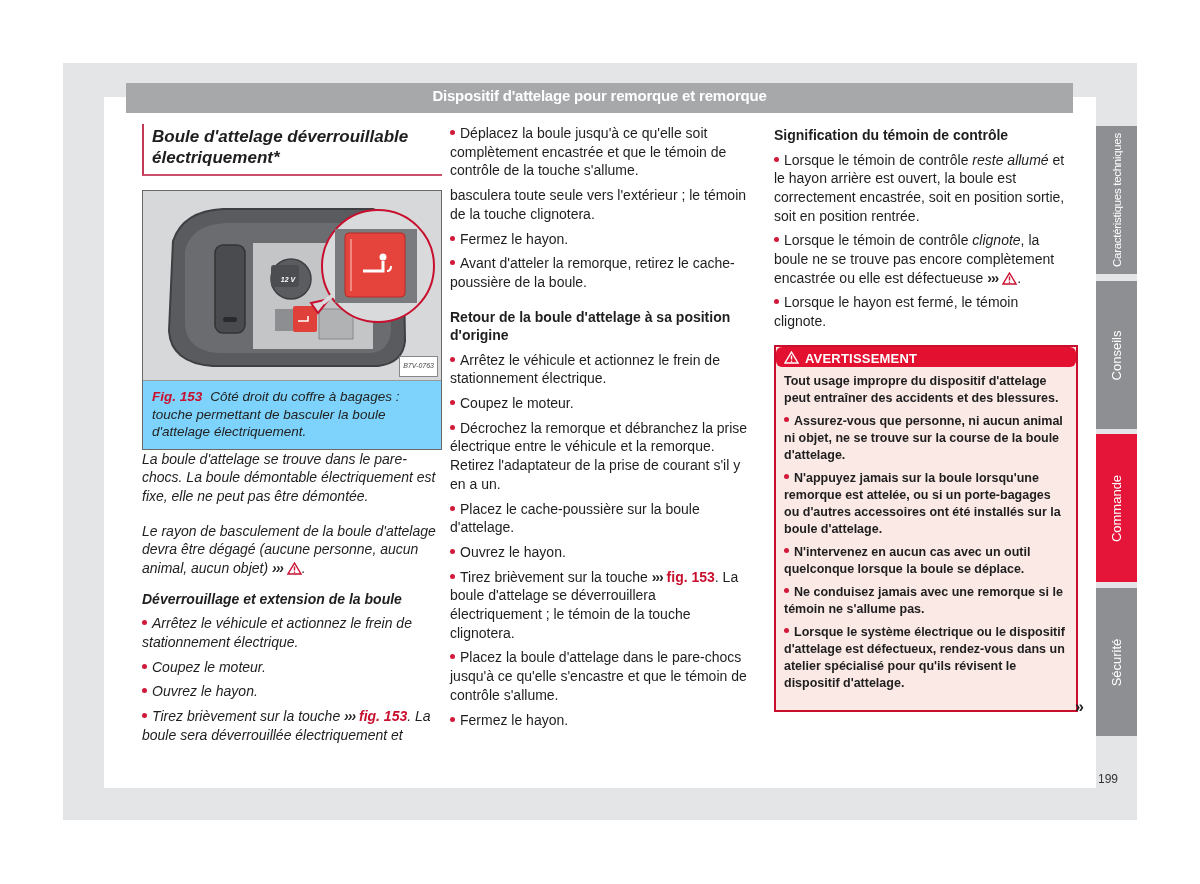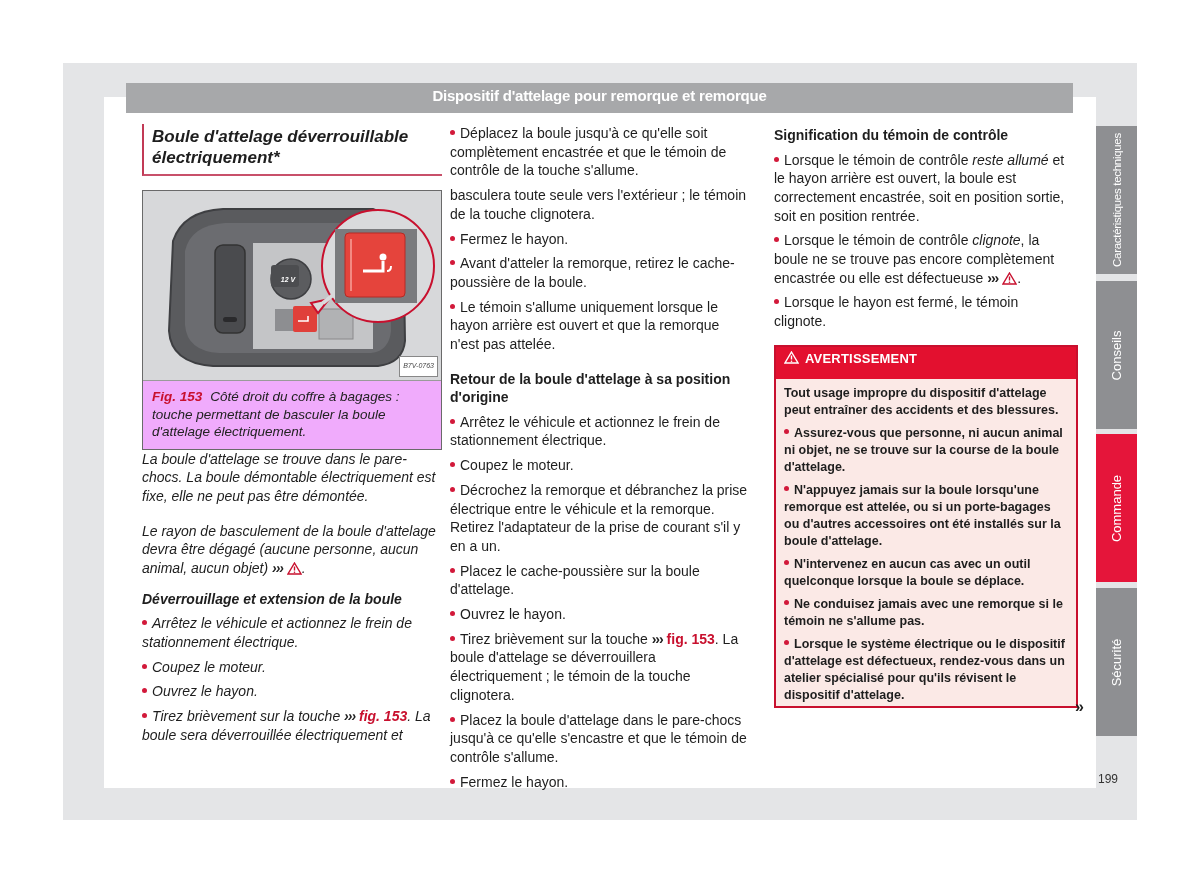--- a/index.html
+++ b/index.html
@@ -18,39 +18,39 @@
   .col p { margin: 0 0 6px 0; }
   .col1 { left: 142px; top: 124px; width: 300px; font-style: italic; }
   .col2 { left: 450px; top: 124px; width: 300px; }
   .col3 { left: 774px; top: 124px; width: 300px; }
 
   .section-title {
     border-left: 2px solid #c23a56; border-bottom: 2px solid #c8506a;
     padding: 2px 0 6px 8px; font-weight: bold; font-size: 17px; line-height: 21px; color: #1e1e1e;
     margin-bottom: 14px;
   }
-  .figure { width: 298px; border: 1px solid #6a6a6a; background: #f0abfc; }
+  .figure { width: 298px; border: 1px solid #6a6a6a; background: #7dd3fc; }
   .fig-img { width: 298px; height: 189px; background: #d9dadc; position: relative; overflow: hidden; border-bottom: 1px solid #9a9a9a; }
   .fig-caption { padding: 7px 9px 8px 9px; font-size: 13.5px; line-height: 17.5px; color: #222; }
   .fig-label { color: #c8102e; font-weight: bold; margin-right: 8px; }
   .fig-code { position: absolute; right: 3px; bottom: 3px; font-size: 7px; background: #fff; border: 1px solid #888; padding: 0 3px; color: #444; }
 
   .sub-heading { font-weight: bold; font-size: 14px; line-height: 18.5px; margin: 12px 0 6px 0; }
   .bullet { display: inline-block; width: 5px; height: 5px; border-radius: 50%; background: #d2193a; margin-right: 5px; vertical-align: 3px; }
   .arrows { font-weight: bold; letter-spacing: -1px; }
   .ref-link { color: #c8102e; font-weight: bold; }
   .warn-tri { display: inline-block; vertical-align: -2px; }
   em { font-style: italic; }
 
   .warning-box { border: 2px solid #c8102e; background: #fbe9e6; margin-top: 14px; width: 300px; }
   .warning-head {
-    background: #e3102f; color: #fff; font-weight: bold; font-size: 13px; height: 32px; line-height: 24px;
-    padding-left: 8px; letter-spacing: 0.2px;
-  }
-  .warning-body { padding: 6px 8px 2px 8px; font-weight: bold; font-size: 12.5px; line-height: 17px; color: #1e1e1e; }
+    background: #e3102f; color: #fff; font-weight: bold; font-size: 13px; height: 20px; line-height: 24px;
+    padding-left: 8px; letter-spacing: 0.2px; border-radius: 6px;
+  }
+  .warning-body { padding: 6px 8px 18px 8px; font-weight: bold; font-size: 12.5px; line-height: 17px; color: #1e1e1e; }
   .warning-body p { margin: 0 0 6px 0; }
   .continue-arrows { position: absolute; left: 1075px; top: 698px; font-weight: bold; font-size: 16px; color: #1e1e1e; }
 
   .tab {
     position: absolute; left: 1096px; width: 41px; background: #8e8f92; color: #fff;
     display: flex; align-items: center; justify-content: center;
   }
   .tab span { transform: rotate(-90deg); white-space: nowrap; font-size: 13px; }
   .tab.active { background: #e5153a; }
   .tab-1 { top: 126px; height: 148px; }
@@ -127,21 +127,20 @@
     <span class="ref-link">fig. 153</span><span>.</span>
     <span>La boule sera déverrouillée électriquement et</span>
   </p>
 </div>
 
 <div class="col col2">
   <p><span class="bullet"></span><span>Déplacez la boule jusqu'à ce qu'elle soit complètement encastrée et que le témoin de contrôle de la touche s'allume.</span></p>
   <p>basculera toute seule vers l'extérieur ; le témoin de la touche clignotera.</p>
   <p><span class="bullet"></span><span>Fermez le hayon.</span></p>
   <p><span class="bullet"></span><span>Avant d'atteler la remorque, retirez le cache-poussière de la boule.</span></p>
-  <p><span class="bullet"></span><span>Le témoin s'allume uniquement lorsque le hayon arrière est ouvert et que la remorque n'est pas attelée.</span></p>
 
   <div class="sub-heading" style="margin-top:16px">Retour de la boule d'attelage à sa position d'origine</div>
   <p><span class="bullet"></span><span>Arrêtez le véhicule et actionnez le frein de stationnement électrique.</span></p>
   <p><span class="bullet"></span><span>Coupez le moteur.</span></p>
   <p><span class="bullet"></span><span>Décrochez la remorque et débranchez la prise électrique entre le véhicule et la remorque. Retirez l'adaptateur de la prise de courant s'il y en a un.</span></p>
   <p><span class="bullet"></span><span>Placez le cache-poussière sur la boule d'attelage.</span></p>
   <p><span class="bullet"></span><span>Ouvrez le hayon.</span></p>
   <p><span class="bullet"></span><span>Tirez brièvement sur la touche</span>
     <span class="arrows">›››</span>
     <span class="ref-link">fig. 153</span><span>.</span>

